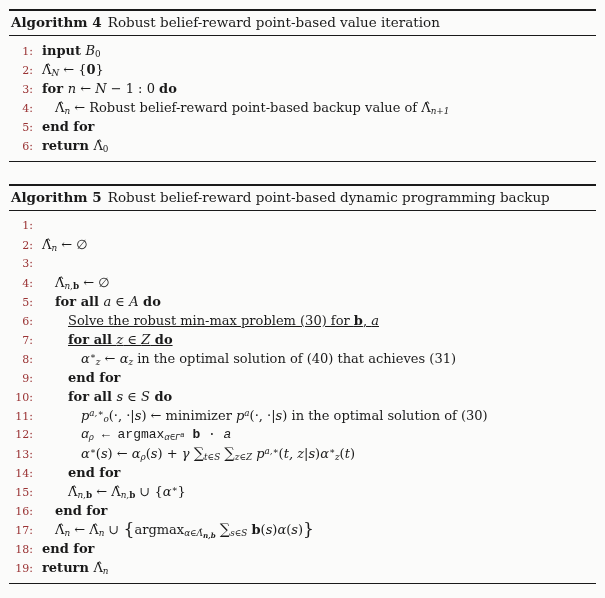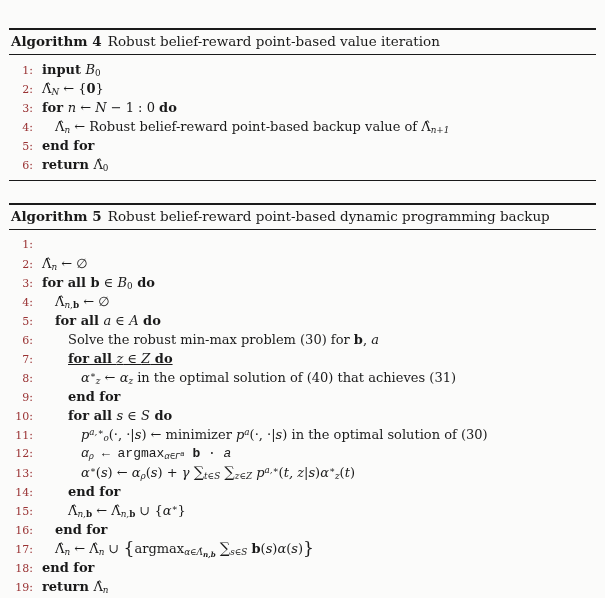--- a/index.html
+++ b/index.html
@@ -16,21 +16,20 @@
     font-family:"DejaVu Serif","Liberation Serif",serif;
   }
   .page{padding:9px 9px 0 9px;}
   .algorithm{margin-bottom:22px;}
   .alg-header{
     border-top:2px solid var(--rule-color);
     border-bottom:1px solid var(--rule-color);
     padding:3px 2px 4px 2px;
     font-size:13.5px;
     line-height:17px;
-    margin-top:19px;
   }
   .alg-label{font-weight:bold;margin-right:6px;}
   .alg-body{
     border-bottom:1.4px solid var(--rule-color);
     padding:5px 0 6px 0;
   }
   .alg-line{
     display:flex;
     align-items:baseline;
     font-size:13px;
@@ -101,33 +100,32 @@
     <div class="alg-body">
         <div class="alg-line">
           <span class="line-num">1:</span>
         </div>
         <div class="alg-line">
           <span class="line-num">2:</span>
           <span class="line-content" style="padding-left: 0px;"><span>Λ̂</span><span class="seg-sub seg-i">n</span><span> ← ∅</span></span>
         </div>
         <div class="alg-line">
           <span class="line-num">3:</span>
-          <span class="line-content" style="padding-left: 0px;"><span class="seg-b">for all </span><span class="seg-b">b</span><span> ∈ </span><span class="seg-cal">B</span><span class="seg-sub">0</span><span class="seg-b"> do</span></span>
         </div>
         <div class="alg-line">
           <span class="line-num">4:</span>
           <span class="line-content" style="padding-left: 13px;"><span>Λ̂</span><span class="seg-sub seg-i">n,</span><span class="seg-sub seg-b">b</span><span> ← ∅</span></span>
         </div>
         <div class="alg-line">
           <span class="line-num">5:</span>
           <span class="line-content" style="padding-left: 13px;"><span class="seg-b">for all </span><span class="seg-i">a</span><span> ∈ </span><span class="seg-cal">A</span><span class="seg-b"> do</span></span>
         </div>
         <div class="alg-line">
           <span class="line-num">6:</span>
-          <span class="line-content" style="padding-left: 26px;"><span>Solve the robust min-max problem (30) for </span><span class="seg-b">b</span><span>, </span><span class="seg-i">a</span></span>
+          <span class="line-content" style="padding-left: 26px; text-decoration: underline;"><span>Solve the robust min-max problem (30) for </span><span class="seg-b">b</span><span>, </span><span class="seg-i">a</span></span>
         </div>
         <div class="alg-line">
           <span class="line-num">7:</span>
           <span class="line-content" style="padding-left: 26px; text-decoration: underline;"><span class="seg-b">for all </span><span class="seg-i">z</span><span> ∈ </span><span class="seg-cal">Z</span><span class="seg-b"> do</span></span>
         </div>
         <div class="alg-line">
           <span class="line-num">8:</span>
           <span class="line-content" style="padding-left: 39px;"><span class="seg-i">α</span><span class="seg-sup">∗</span><span class="seg-sub seg-i">z</span><span> ← </span><span class="seg-i">α</span><span class="seg-sub seg-i">z</span><span> in the optimal solution of (40) that achieves (31)</span></span>
         </div>
         <div class="alg-line">

